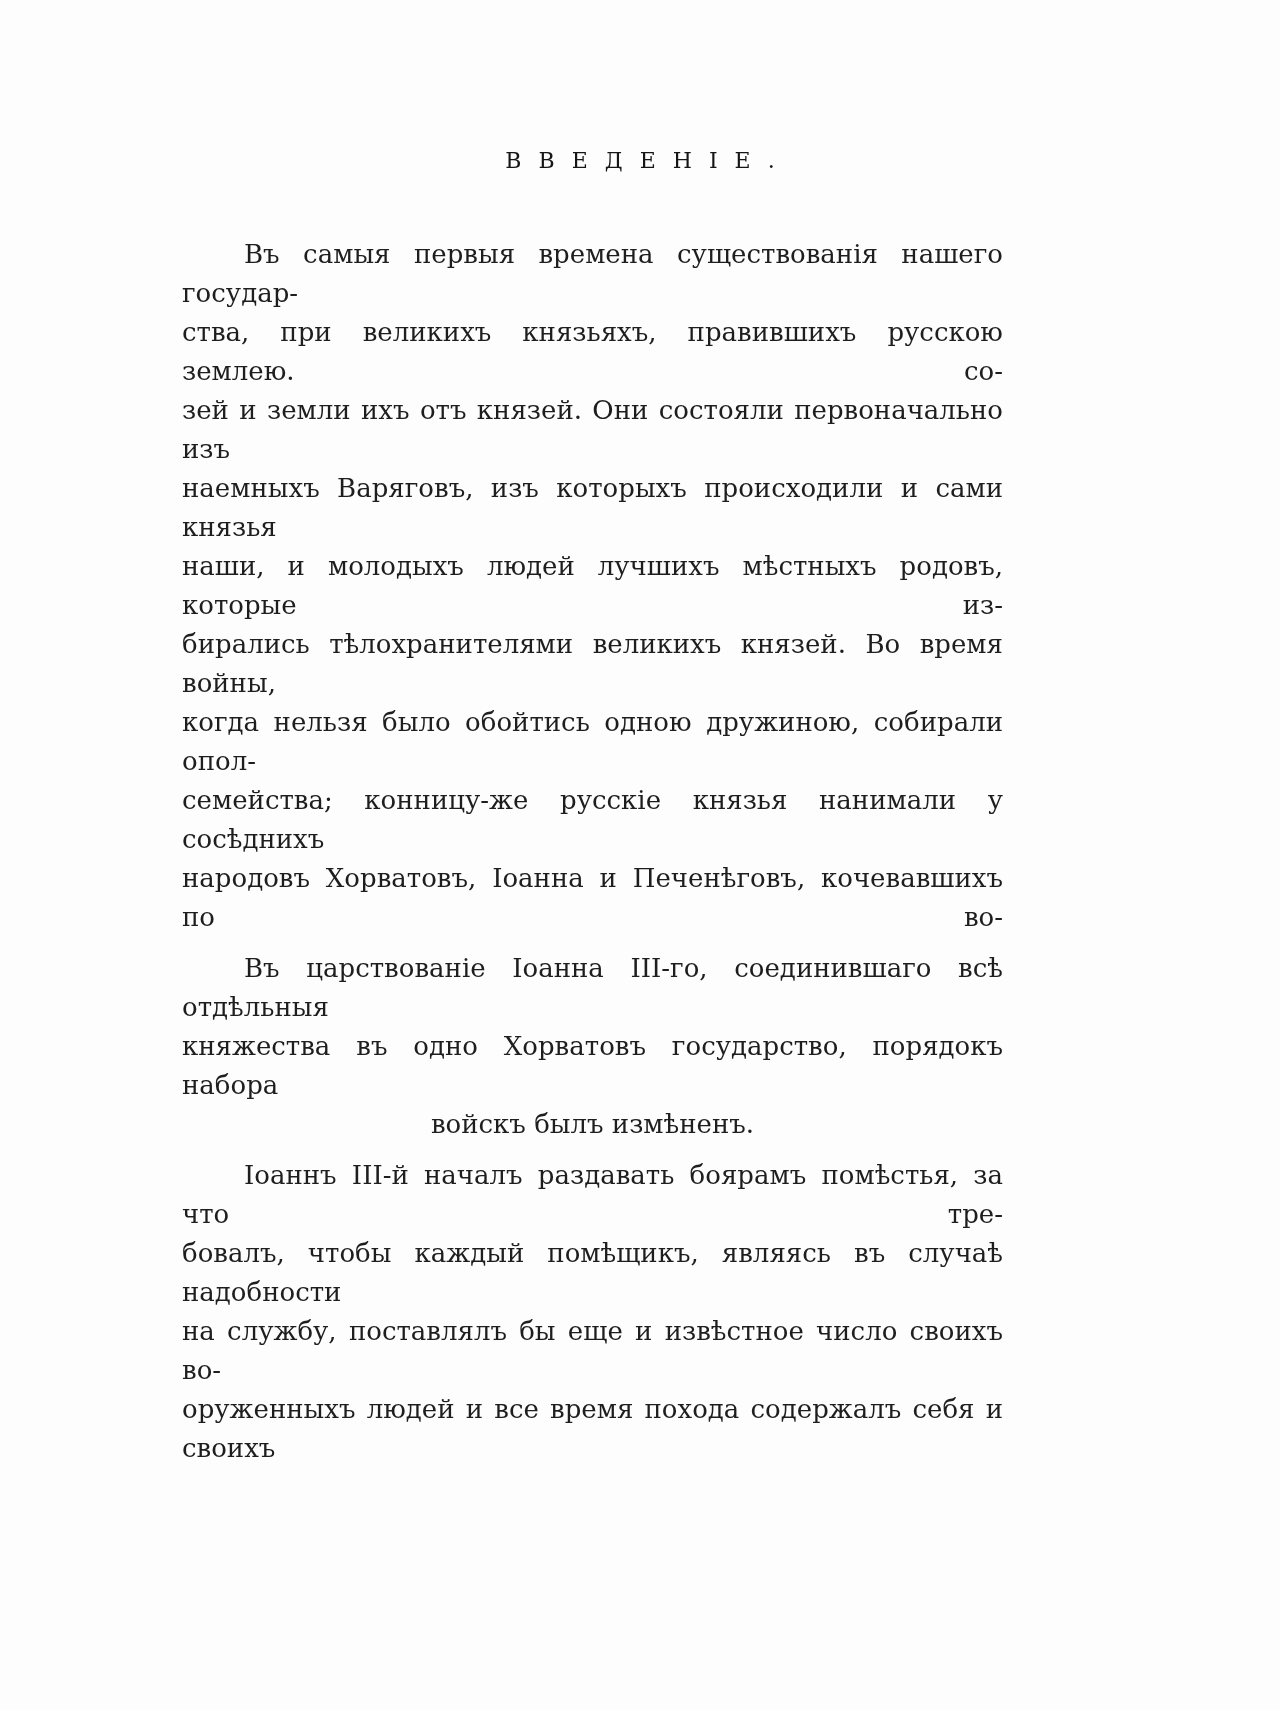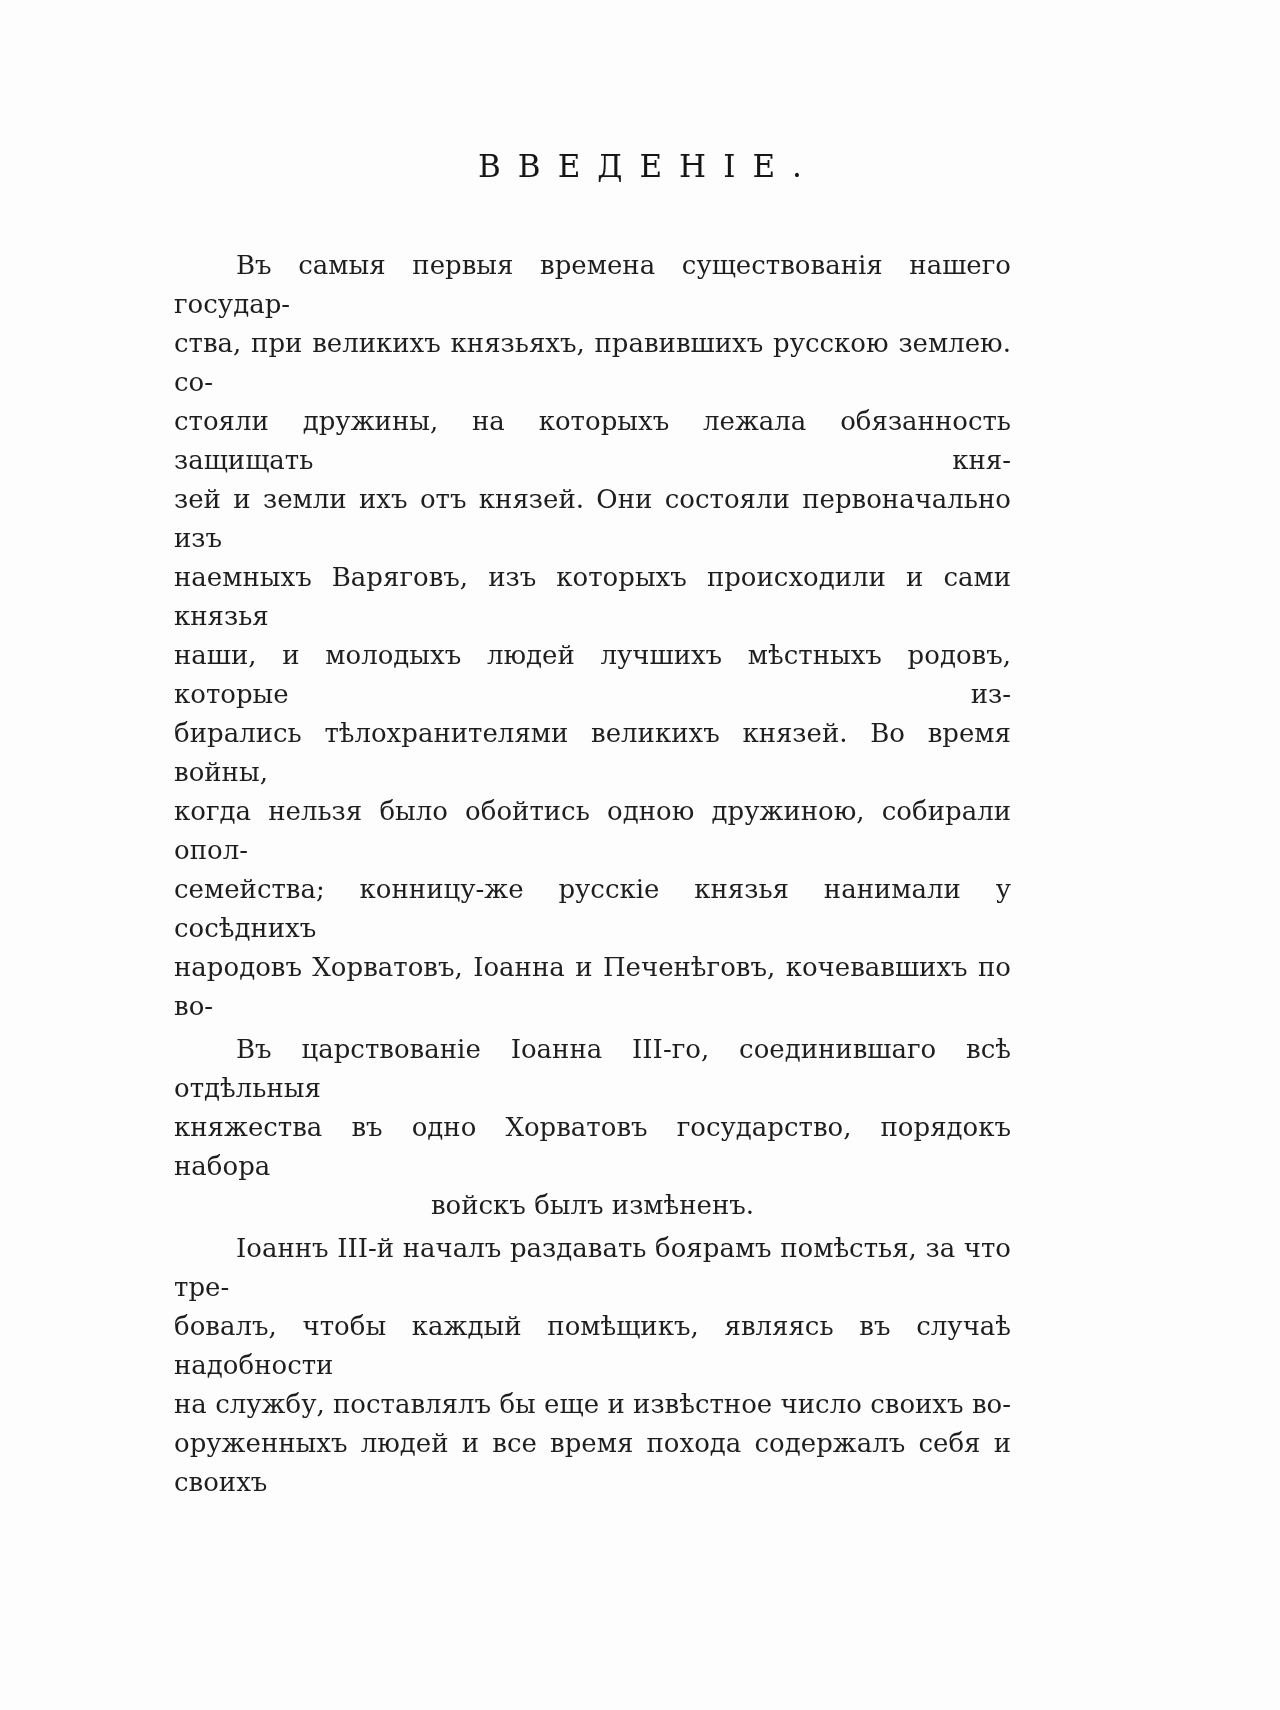--- a/index.html
+++ b/index.html
@@ -14,52 +14,51 @@
   .page {
     position: relative;
     width: 1280px;
     height: 1710px;
   }
   .title {
     margin: 148px 0 0 0;
     padding: 0;
     text-align: center;
     font-weight: normal;
-    font-size: 31px;
+    font-size: 22px;
     letter-spacing: 17px;
     text-indent: 17px; 
     color: #161616;
   }
   .body-block {
     margin: 62px 0 0 170px;
     width: 845px;
     font-size: 26px;
     line-height: 39px;
   }
-  .para { margin: 4px; padding: 0; }
+  .para { margin: 12px; padding: 0; }
   .line {
     text-align: center;
     white-space: normal;
   }
   .line.just {
     text-align: justify;
     text-align-last: justify;
   }
   .line.indent { text-indent: 62px; }
 </style>
 </head>
 <body>
 
 <div class="page">
   <h1 class="title">ВВЕДЕНІЕ.</h1>
   <div class="body-block" id="body-block">
       <div class="para">
         <div class="line indent just">Въ самыя первыя времена существованія нашего государ-</div>
         <div class="line just">ства, при великихъ князьяхъ, правившихъ русскою землею. со-</div>
-        <div class="line just">стояли дружины, на которыхъ лежала обязанность защищать кня-</div>
         <div class="line just">зей и земли ихъ отъ князей. Они состояли первоначально изъ</div>
         <div class="line just">наемныхъ Варяговъ, изъ которыхъ происходили и сами князья</div>
         <div class="line just">наши, и молодыхъ людей лучшихъ мѣстныхъ родовъ, которые из-</div>
         <div class="line just">бирались тѣлохранителями великихъ князей. Во время войны,</div>
         <div class="line just">когда нельзя было обойтись одною дружиною, собирали опол-</div>
         <div class="line just">семейства; конницу-же русскіе князья нанимали у сосѣднихъ</div>
         <div class="line just">народовъ Хорватовъ, Іоанна и Печенѣговъ, кочевавшихъ по во-</div>
       </div>
       <div class="para">
         <div class="line indent just">Въ царствованіе Іоанна ІІІ-го, соединившаго всѣ отдѣльныя</div>

